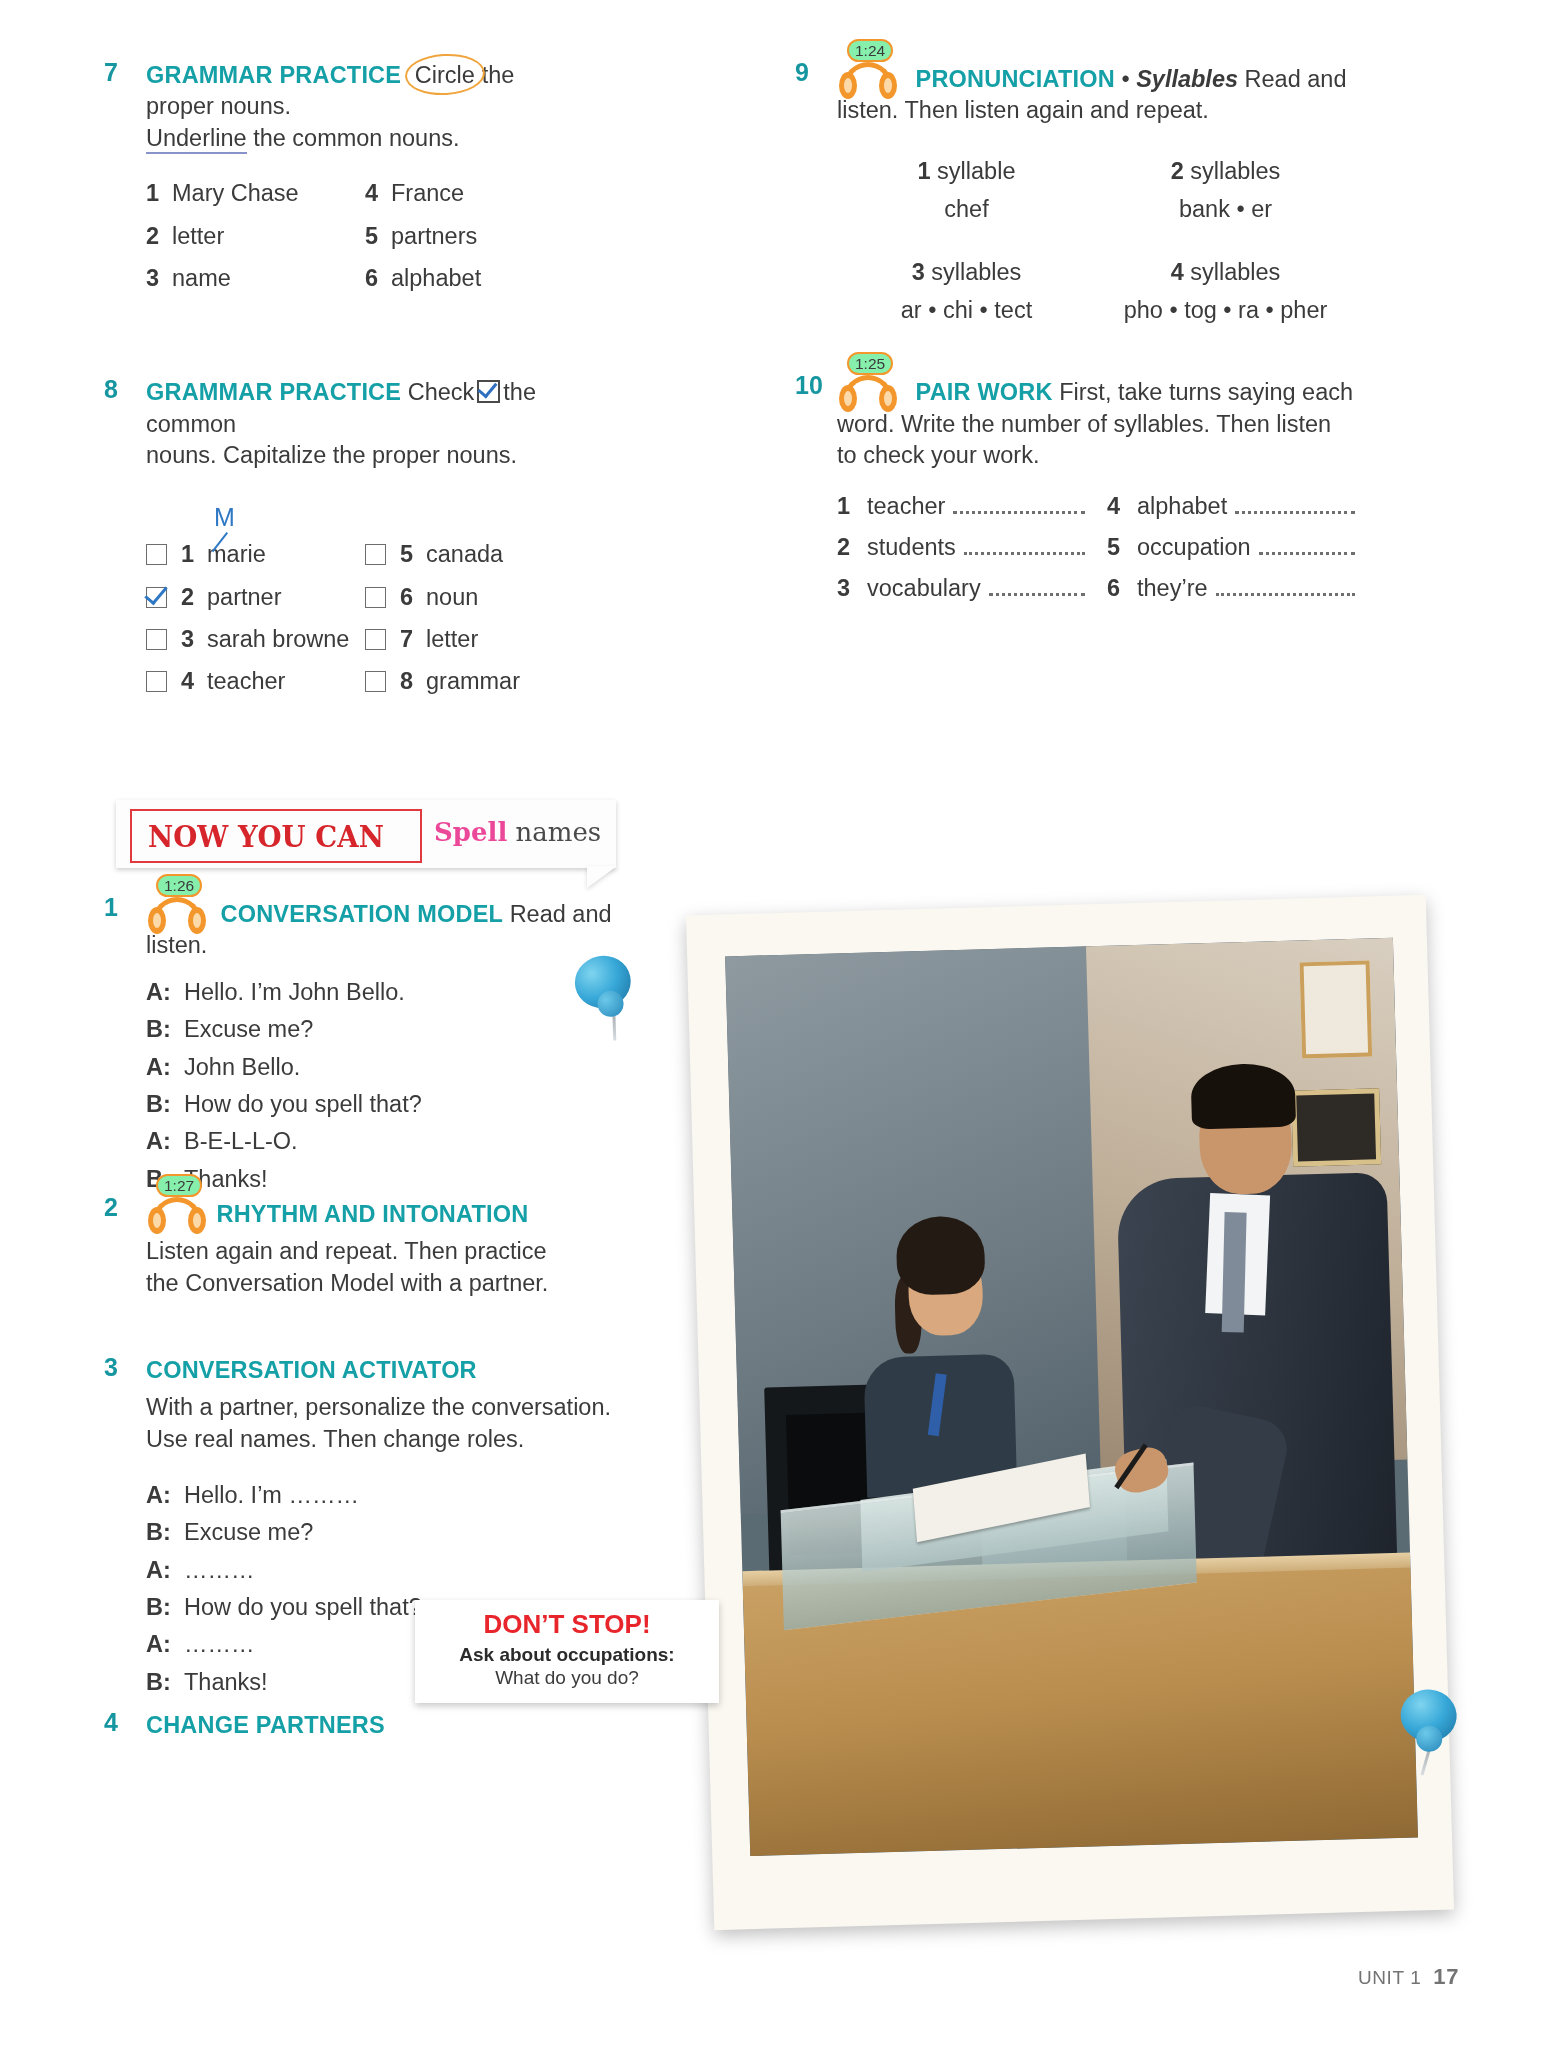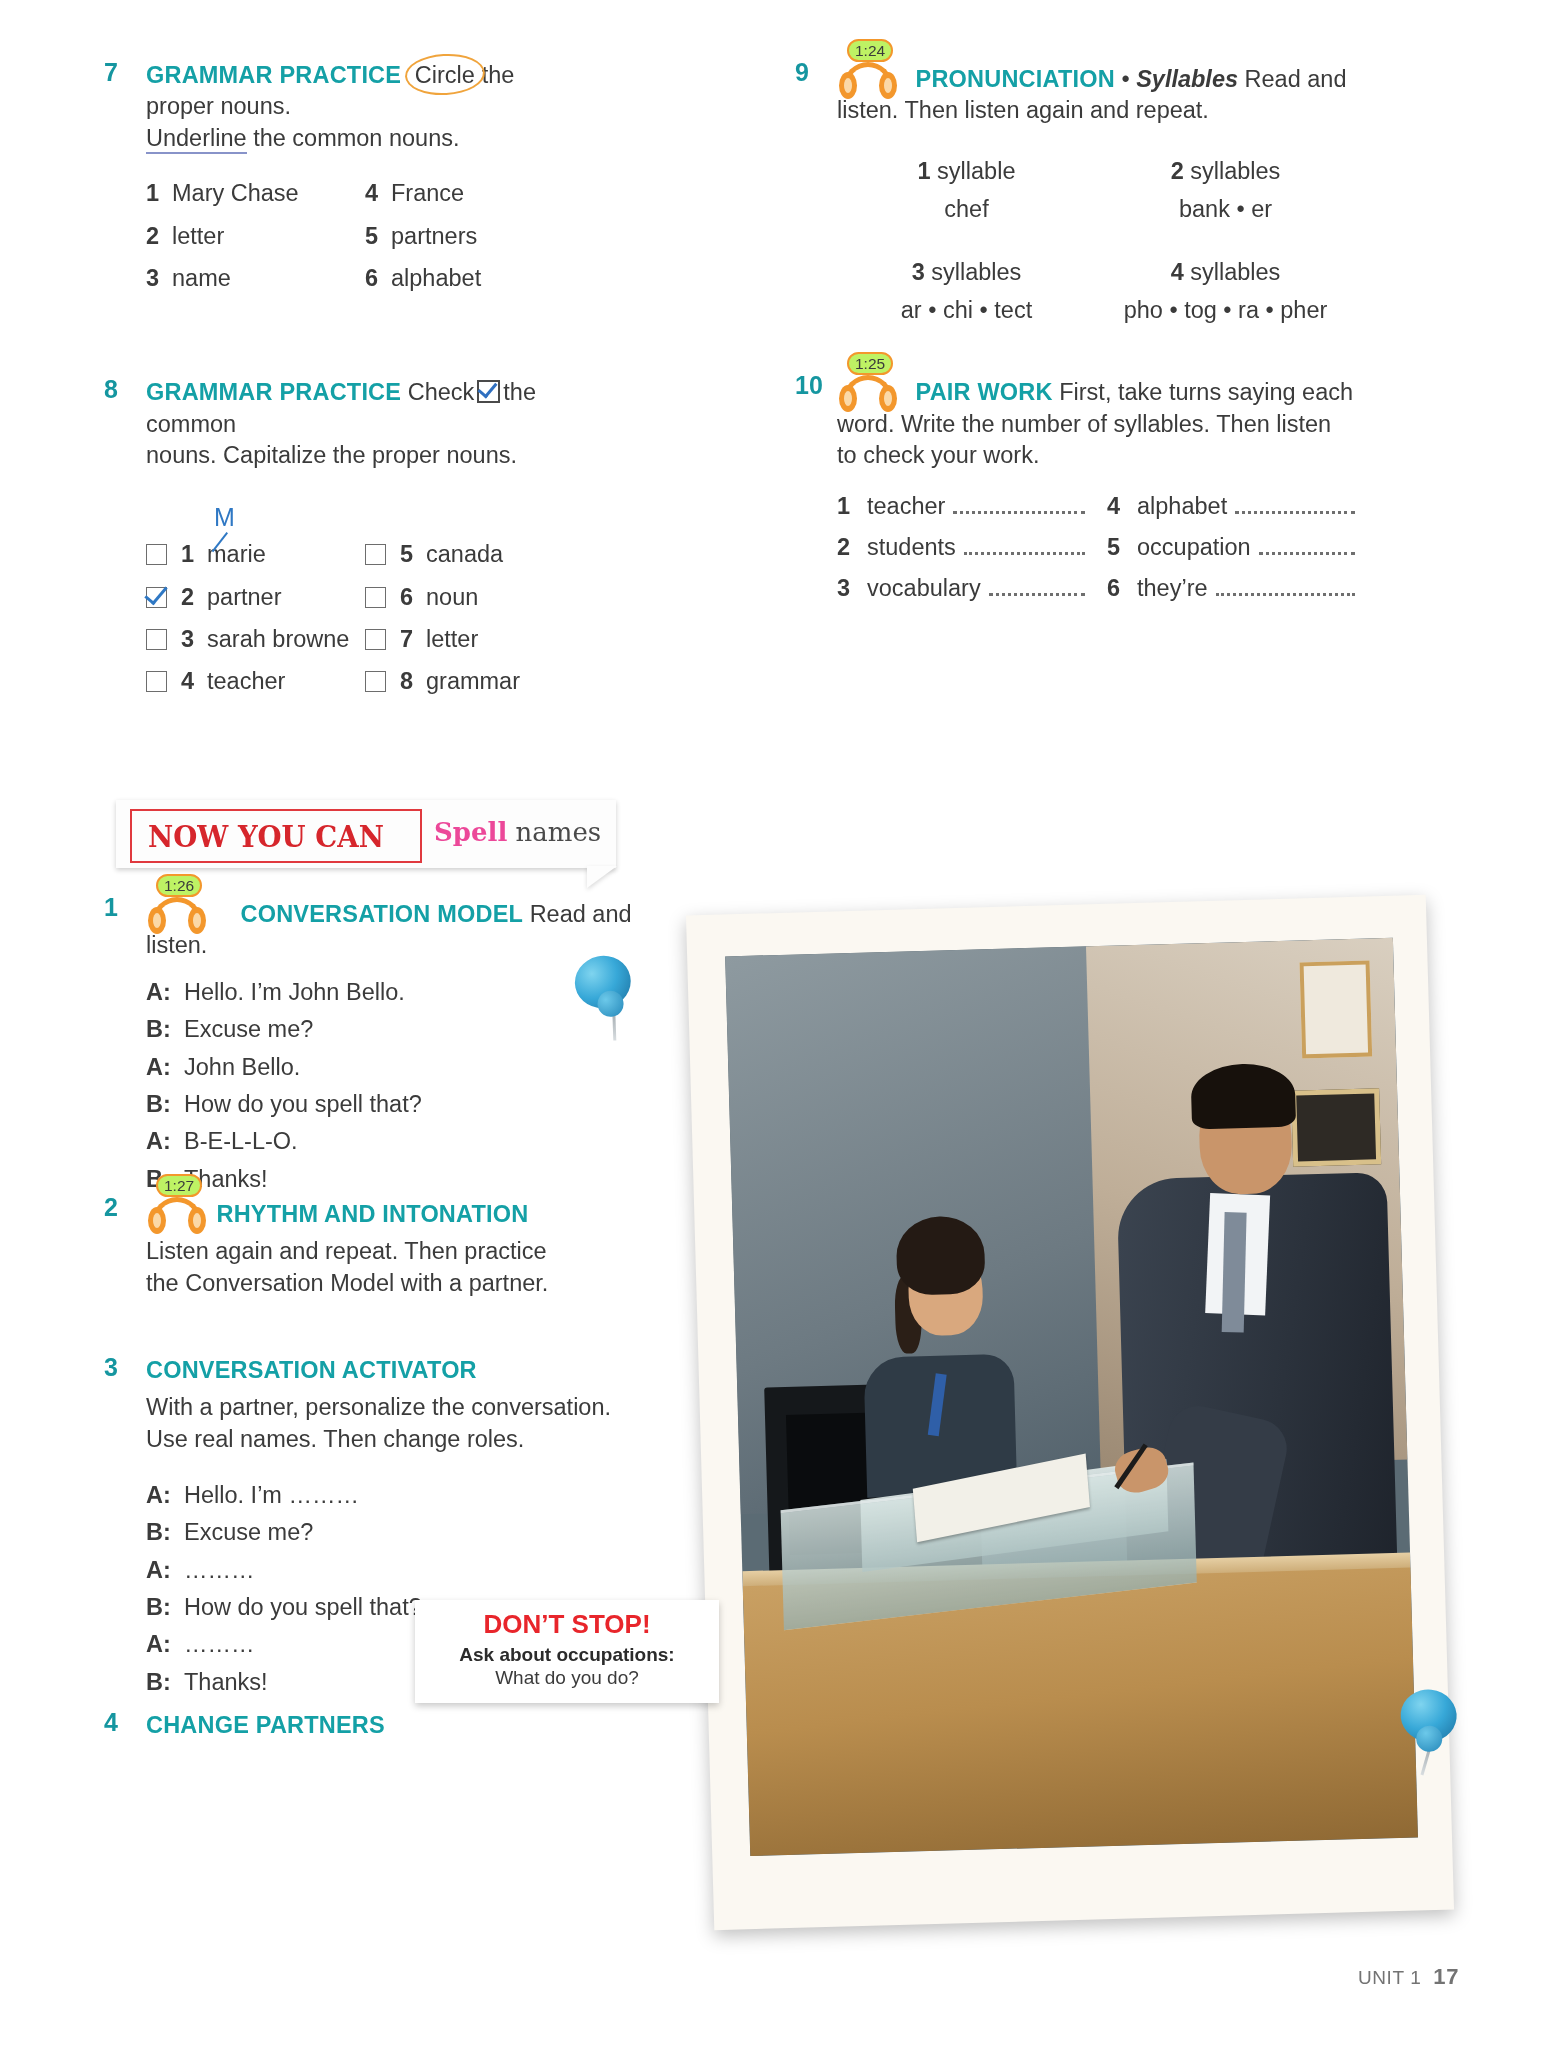--- a/index.html
+++ b/index.html
@@ -150,21 +150,21 @@
     height: 34px;
     vertical-align: -7px;
     flex: none;
   }
   .audio .track {
     position: absolute;
     left: 10px;
     top: -21px;
     font-size: 15.5px;
     color: #3b3b3b;
-    background: #bef264;
+    background: #86efac;
     border: 2px solid #f3972c;
     border-radius: 13px;
     padding: 1px 6px 1px 6px;
     line-height: 1.1;
     white-space: nowrap;
     z-index: 2;
   }
   .audio .band {
     position: absolute;
     left: 6px; top: 2px;
@@ -659,21 +659,21 @@
     <div class="ex-row">
       <div class="ex-num">1</div>
       <div class="ex-body">
         <div class="inst">
           <span class="audio">
             <span class="track">1:26</span>
             <span class="band"></span>
             <span class="ear l"></span>
             <span class="ear r"></span>
           </span>
-          <span class="heading-teal" style="margin-left:26px;">CONVERSATION MODEL</span>
+          <span class="heading-teal" style="margin-left:6px;">CONVERSATION MODEL</span>
           <span>Read and listen.</span>
         </div>
         <div class="dlg">
           <div class="dlg-line">
               <span class="spk">A:</span>
               <span>Hello. I’m John Bello.</span>
             </div>
           <div class="dlg-line">
               <span class="spk">B:</span>
               <span>Excuse me?</span>

